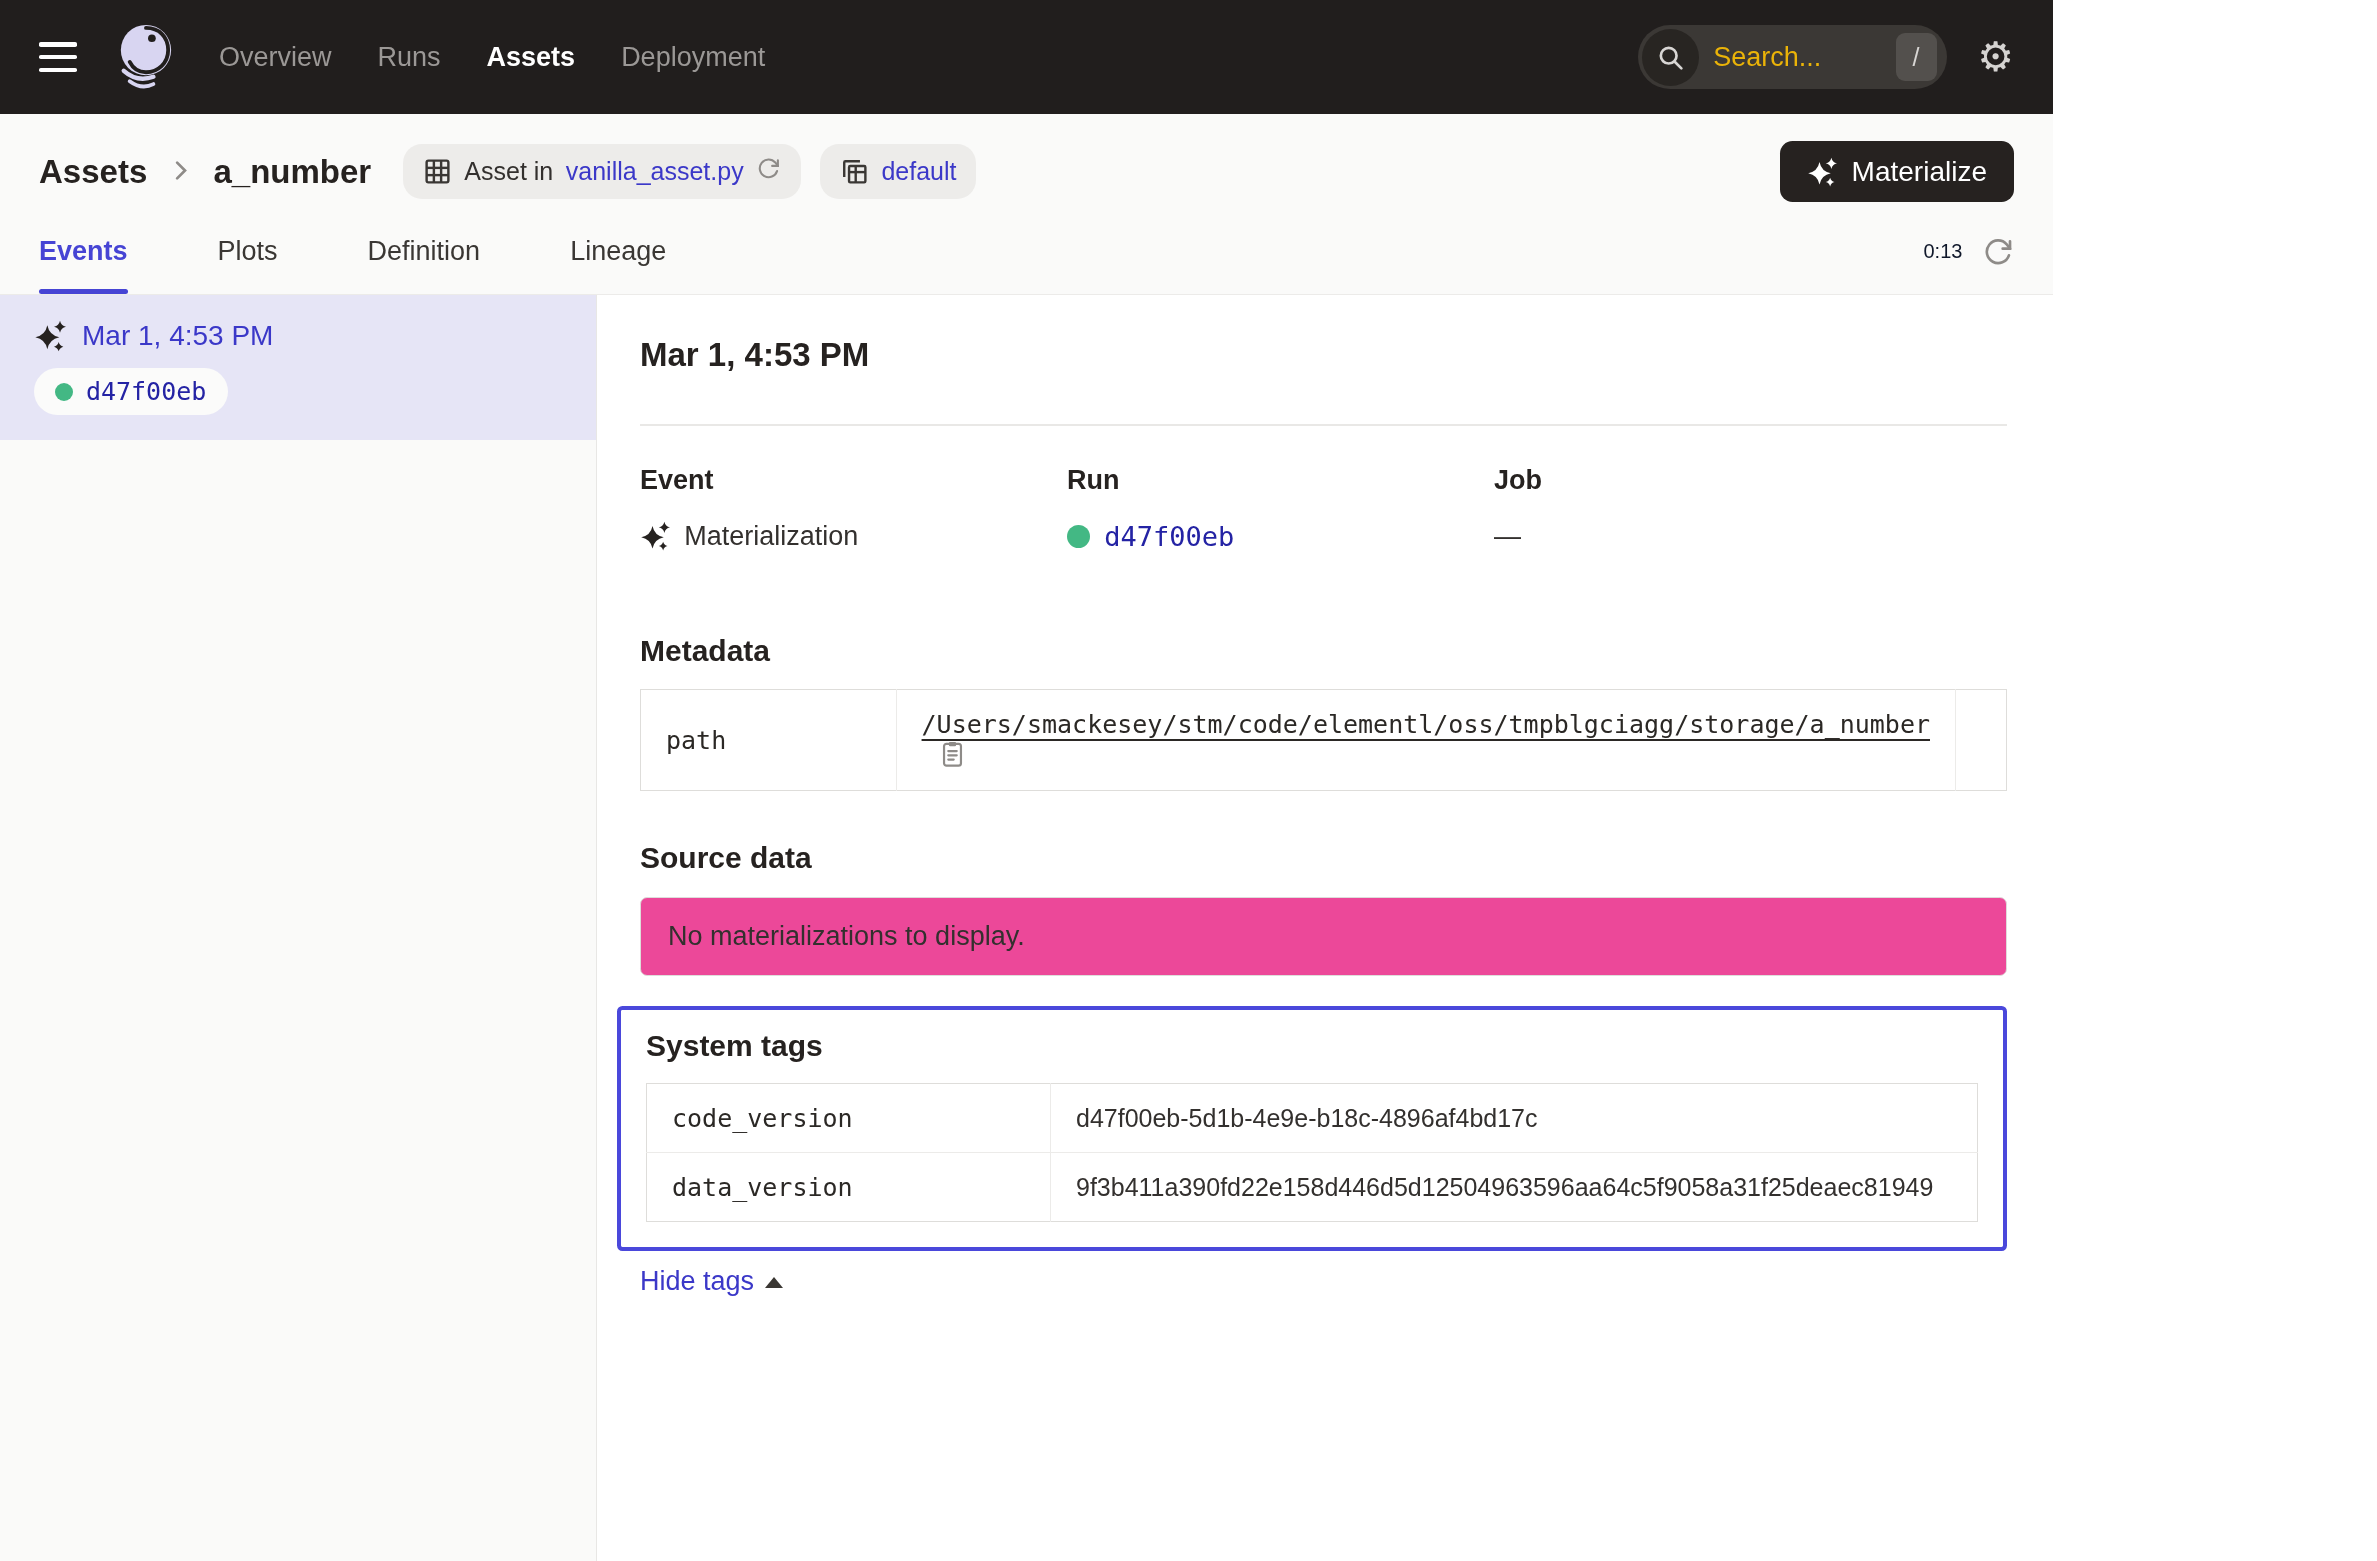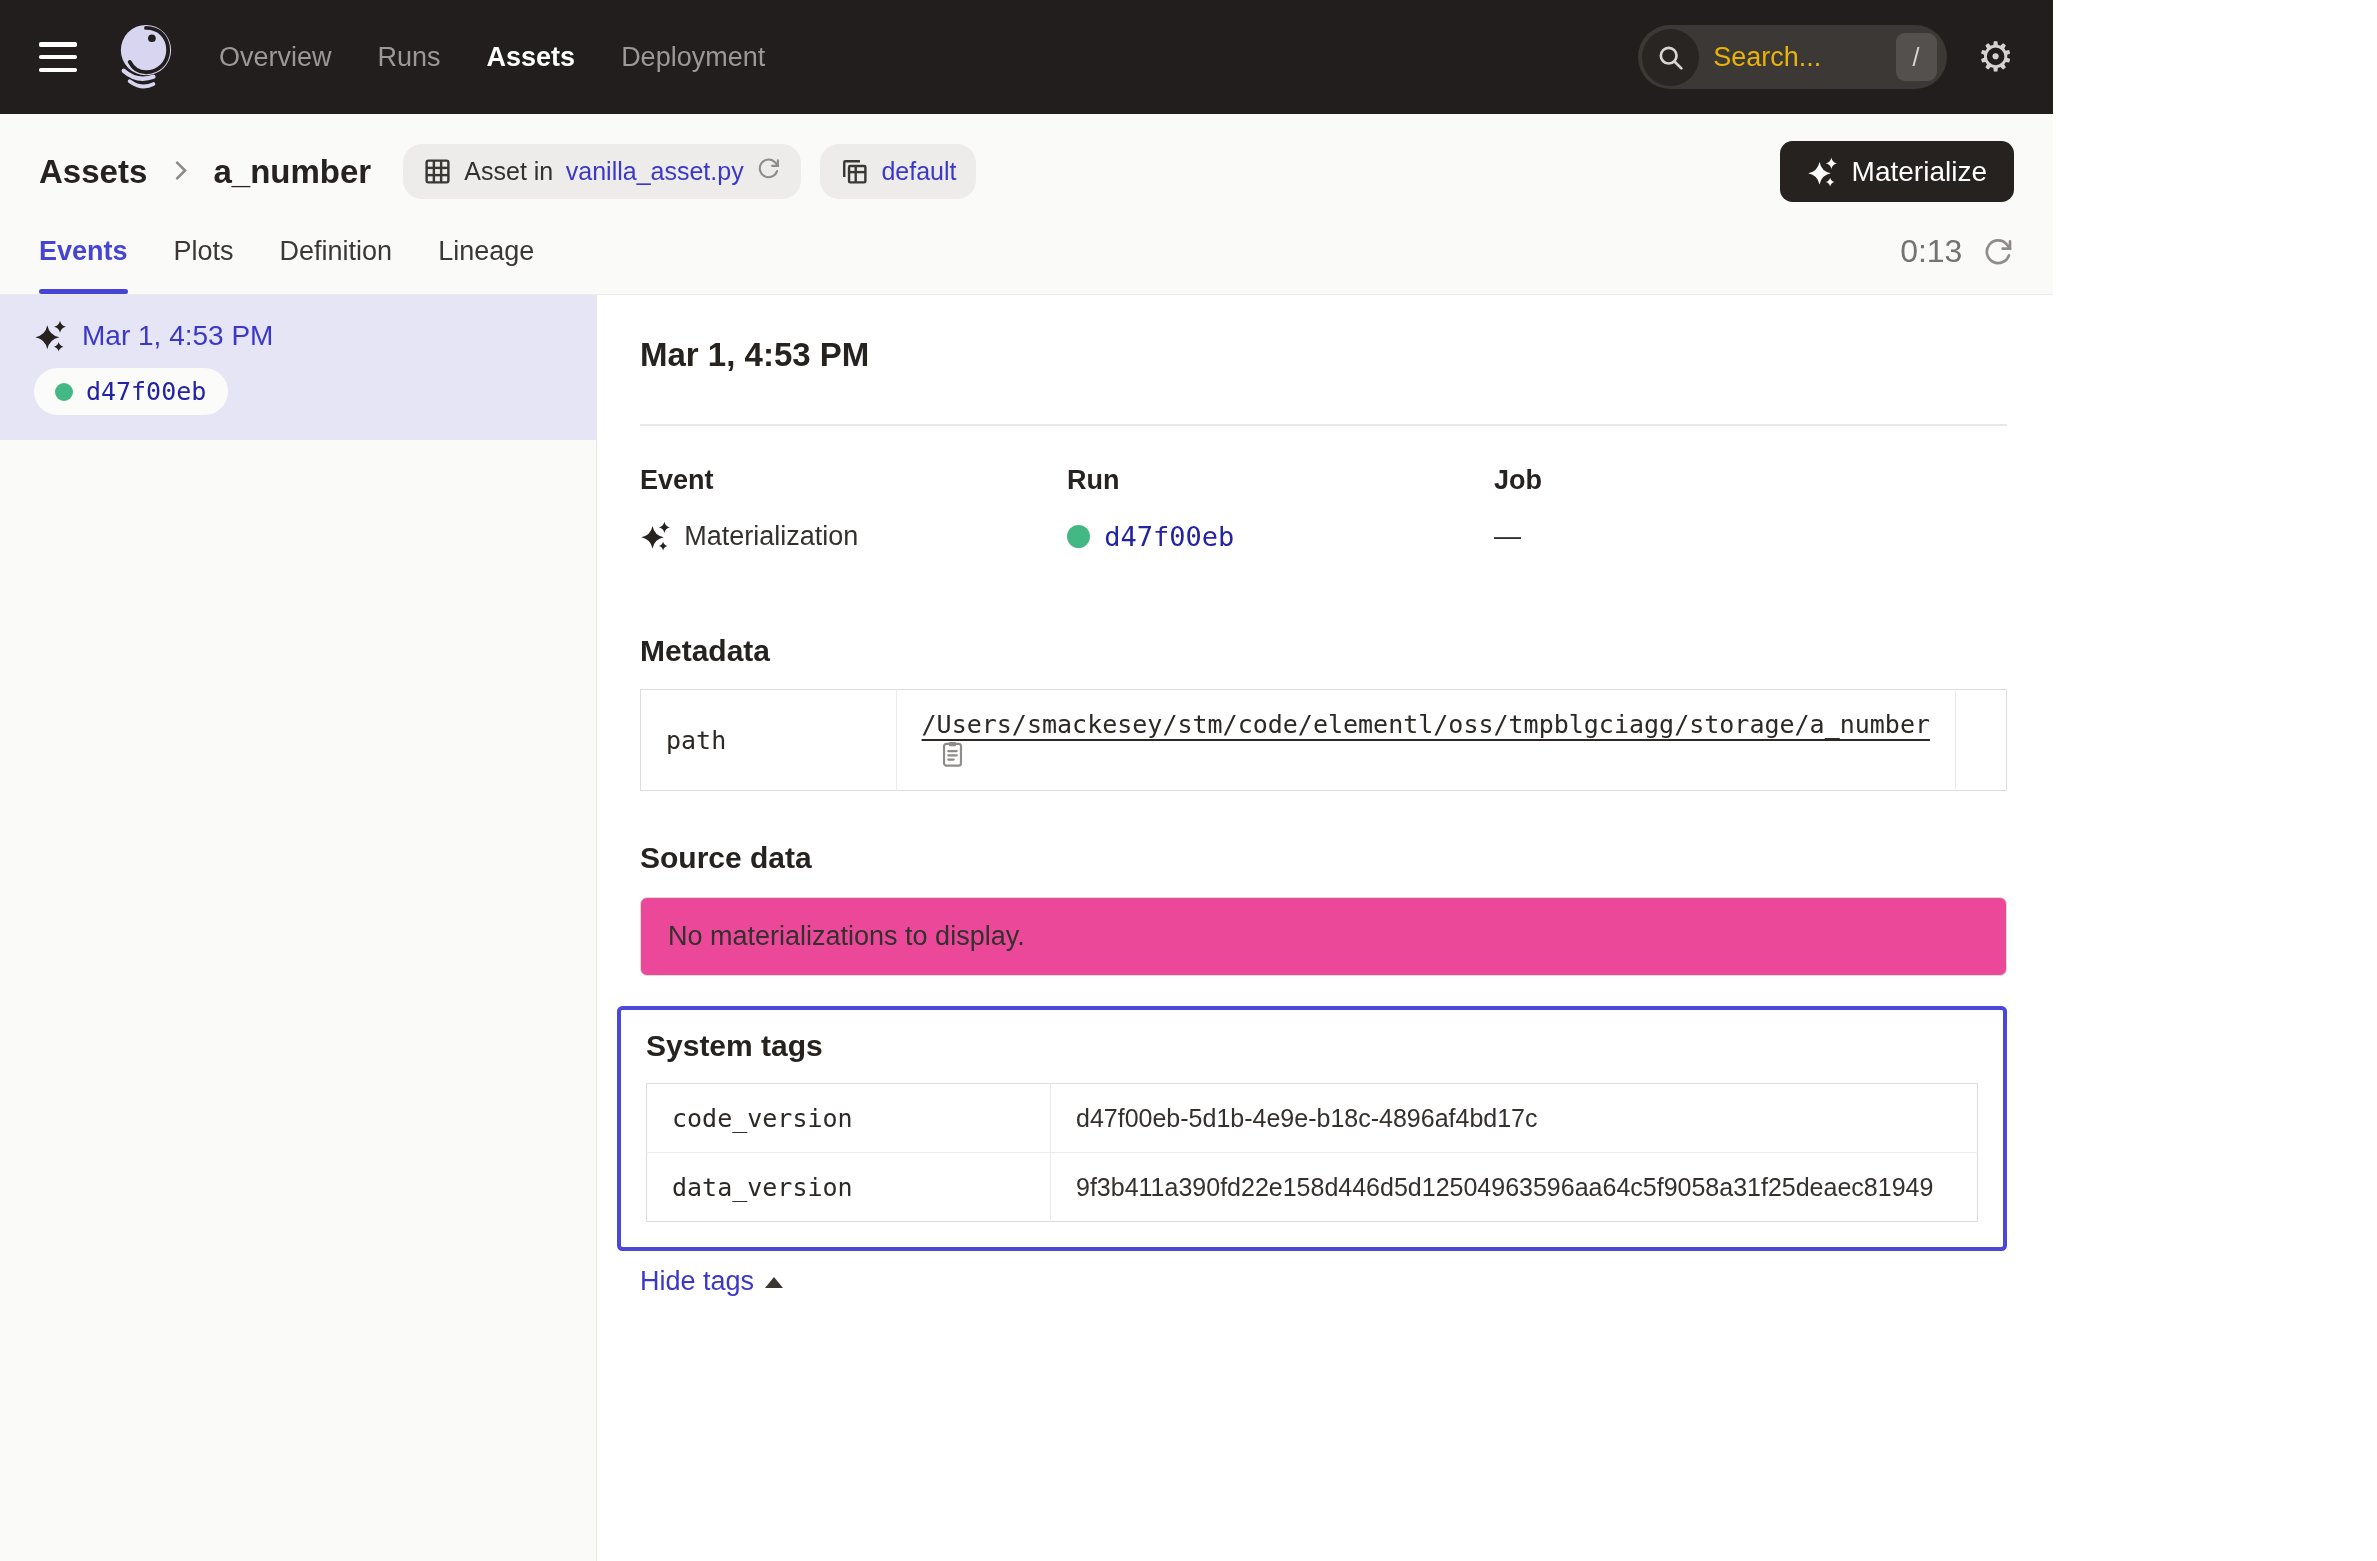--- a/index.html
+++ b/index.html
@@ -35,26 +35,26 @@
   .crumb{font-size:33px; font-weight:600; color:var(--text-dark);}
   .crumb.root{cursor:pointer;}
   .crumb-chevron svg{width:27px; height:27px; stroke:#8E8B88;}
   .badge{height:55px; border-radius:19px; background:#EDECEA; display:flex; align-items:center; gap:12.5px; padding:0 19.6px; font-size:25px; color:var(--text-body); cursor:pointer;}
   .badge svg.bicon{width:29px; height:29px; stroke:#3A3734;}
   .badge a{color:var(--link); text-decoration:none;}
   .badge .mini-refresh svg{width:25px; height:25px; stroke:#8E8B88;}
   .materialize{margin-left:auto; height:61px; padding:0 27px; border:none; border-radius:12.5px; background:#262220; color:#fff; font-size:28px; font-weight:500; display:flex; align-items:center; gap:14.3px; cursor:pointer; font-family:inherit;}
   .materialize svg{width:30px; height:30px; fill:#fff;}
 
-  .tabs-row{display:flex; align-items:stretch; padding:0 39px; height:86px; border-bottom:0.9px solid #ECEBE9;}
+  .tabs-row{display:flex; align-items:stretch; padding:0 39px; height:86px; border-bottom:0.9px solid #ECEBE9;gap:44px;}
   .tab{position:relative; display:flex; align-items:center; font-size:27px; font-weight:500; color:#3A3734; margin-right:46px; cursor:pointer;}
   .tab.active{color:var(--accent); font-weight:600;}
   .tab.active::after{content:""; position:absolute; left:0; right:0; bottom:0; height:5.4px; border-radius:2.7px; background:var(--accent);}
   .tabs-spacer{flex:1;}
-  .timer{display:flex; align-items:center; gap:19.6px; color:#737373; font-size:32px;}
+  .timer{display:flex; align-items:center; gap:19.6px; color:#0f172a; font-size:20px;}
   .timer svg{width:32px; height:32px; stroke:#8E8B88; cursor:pointer;}
 
   
   .body{flex:1; display:flex; min-height:0;}
   .sidebar{width:597px; flex:0 0 597px; background:var(--page-bg); border-right:1.8px solid #E8E7E5;}
   .event-item{background:var(--lavender); padding:25px 36px 25px 34px; cursor:pointer;}
   .event-line{display:flex; align-items:center; gap:16px;}
   .event-line svg{width:32px; height:32px; fill:var(--text-dark); flex:0 0 auto;}
   .event-time{font-size:28px; color:var(--link); text-decoration:none;}
   .run-chip{display:inline-flex; align-items:center; gap:12.5px; margin-top:16px; background:#FBFBFA; border-radius:25px; padding:9px 21.4px; cursor:pointer;}

